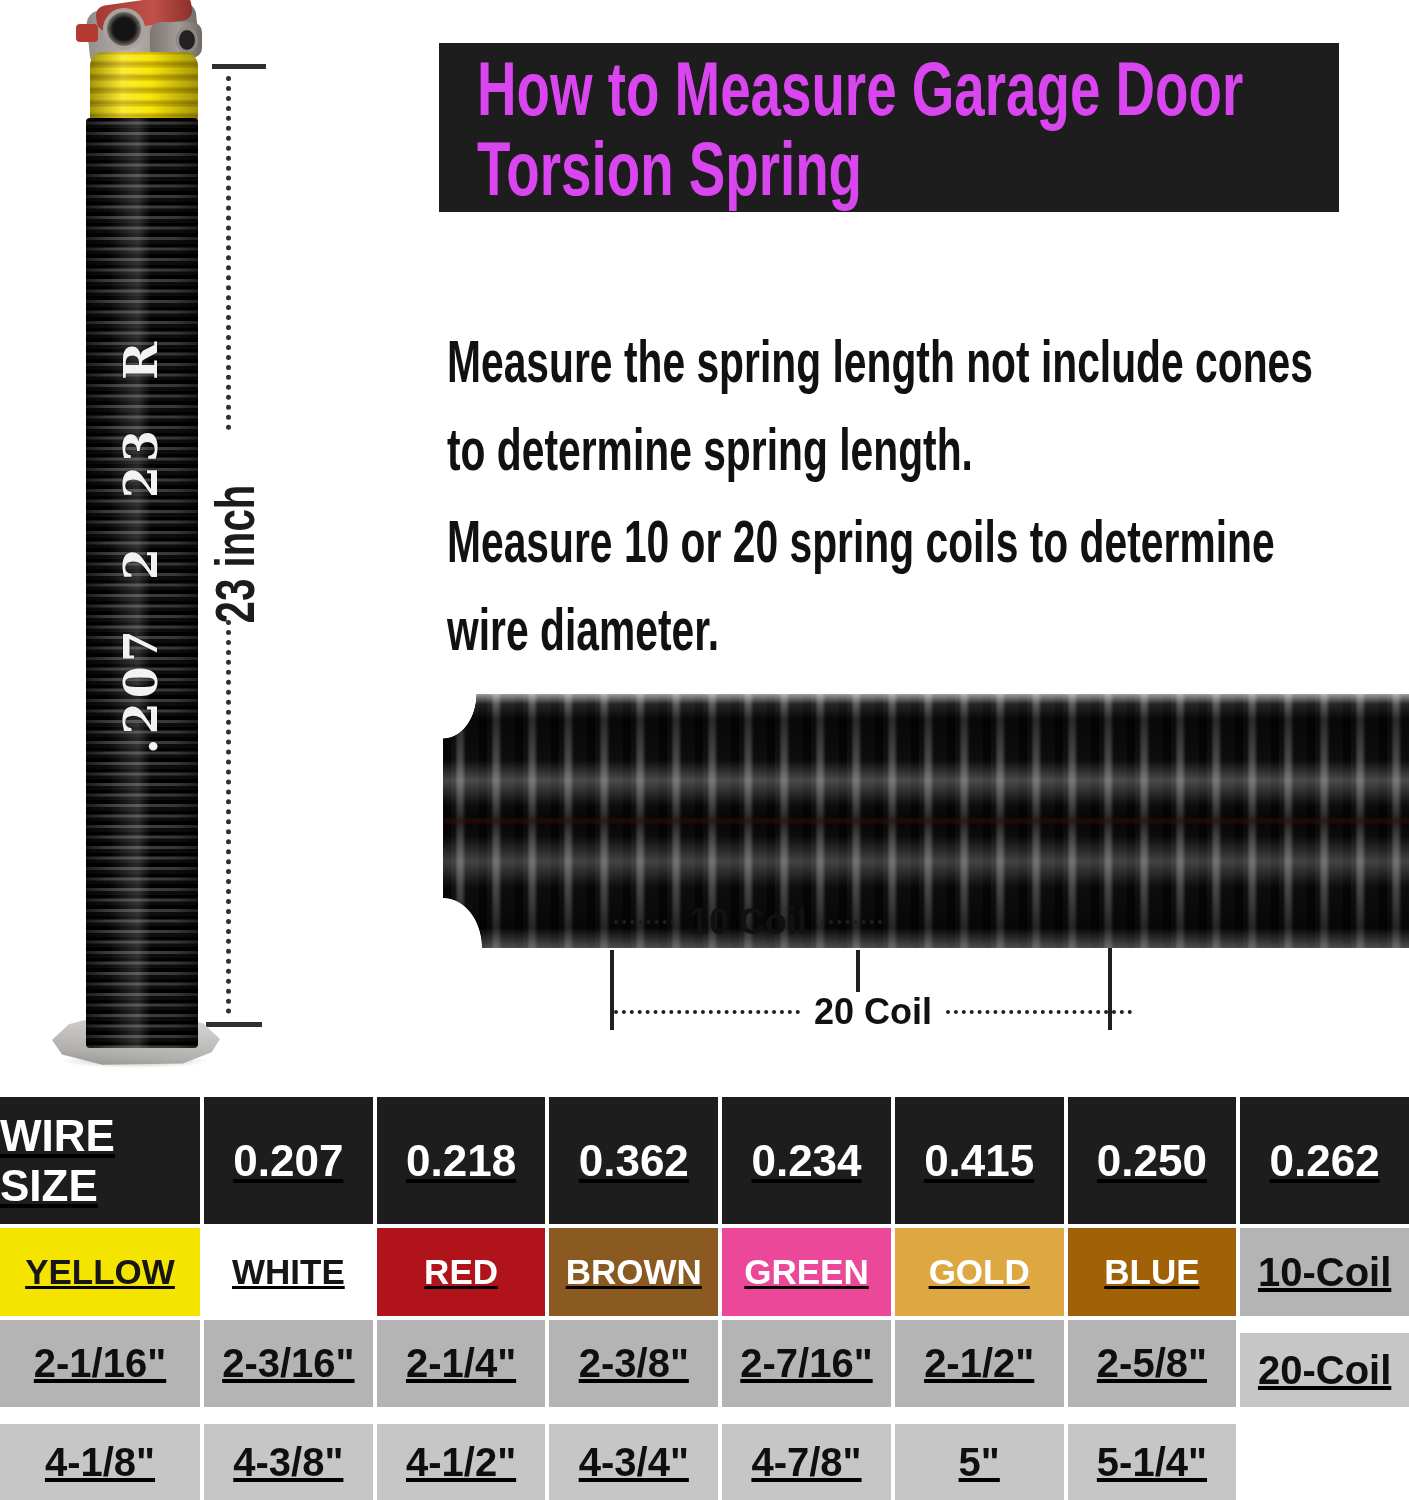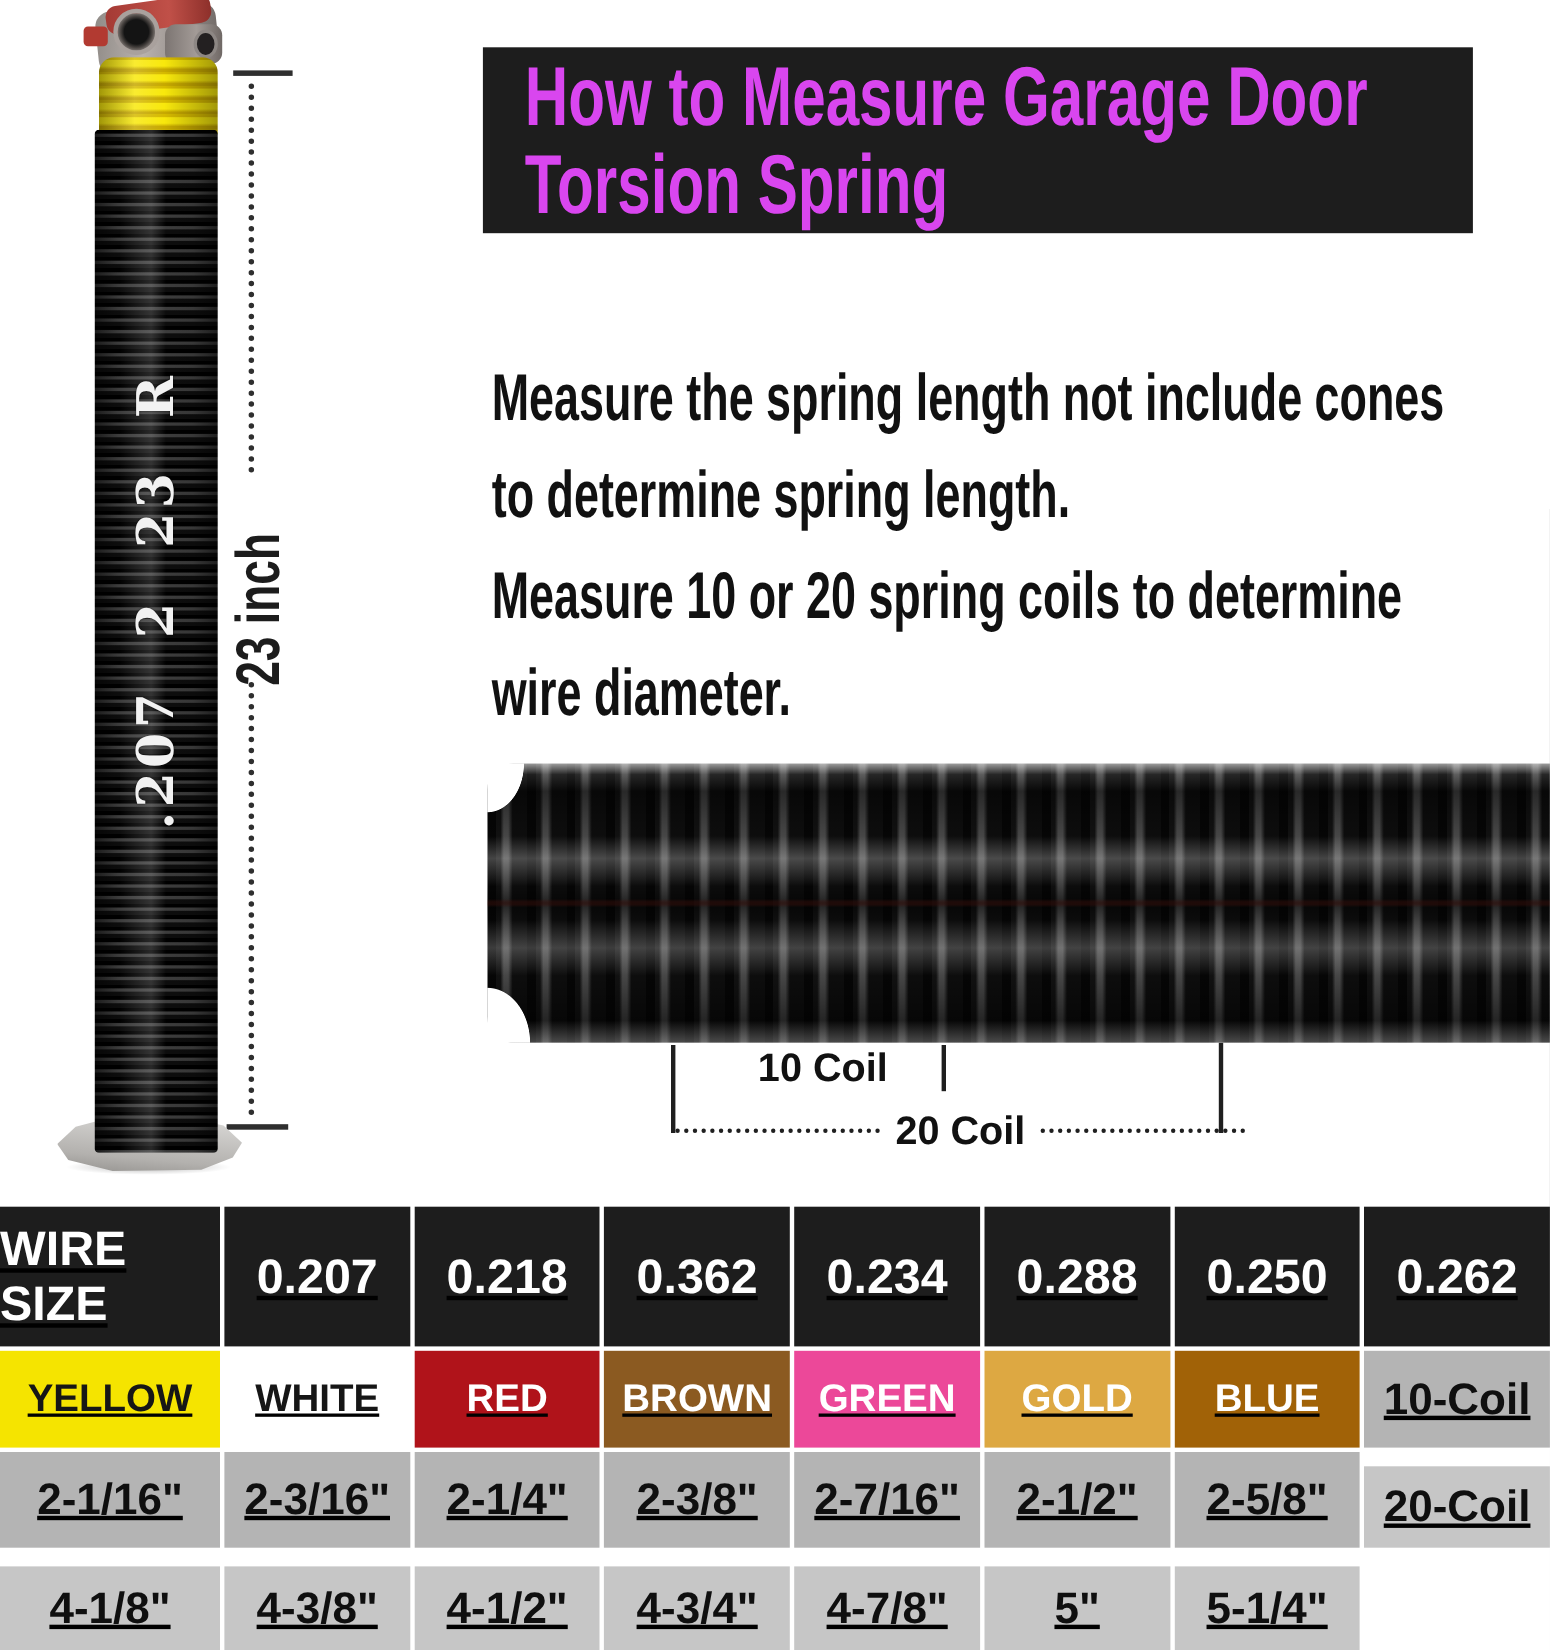--- a/index.html
+++ b/index.html
@@ -69,22 +69,22 @@
       linear-gradient(180deg,rgba(255,255,255,.6) 0%,rgba(255,255,255,.1) 4%,rgba(0,0,0,.45) 10%,rgba(0,0,0,.05) 26%,rgba(255,255,255,.25) 34%,rgba(0,0,0,.15) 44%,rgba(0,0,0,.55) 50%,rgba(0,0,0,.15) 56%,rgba(255,255,255,.22) 66%,rgba(0,0,0,.05) 76%,rgba(0,0,0,.5) 92%,rgba(150,150,150,.45) 100%),
       linear-gradient(180deg,rgba(0,0,0,0) 48.5%,rgba(130,35,25,.45) 49.6%,rgba(130,35,25,.45) 50.4%,rgba(0,0,0,0) 51.5%),
       repeating-linear-gradient(90deg,#060606 0 8px,#121212 8px 12px,#4a4a4a 15px 19px,#0e0e0e 23px 36px);}
 
   
   .tick-v{width:0;border-left:4px solid #1f1f1f;}
   .ctick-left{left:610px;top:950px;height:80px;}
   .ctick-mid{left:856px;top:950px;height:42px;}
   .ctick-right{left:1108px;top:948px;height:82px;}
   .coil-line{display:flex;align-items:center;height:44px;}
-  .coil10-line{left:614px;top:946px;width:268px;flex-direction:column;}
-  .coil20-line{left:614px;top:990px;width:518px;margin-top:16px;}
+  .coil10-line{left:614px;top:900px;width:268px;}
+  .coil20-line{left:614px;top:990px;width:518px;}
   .hdots{flex:1;height:0;border-top:4px dotted #1f1f1f;}
   .coil-label{font-weight:bold;font-size:36px;color:#111;padding:0 14px;white-space:nowrap;}
 
   
   .spec-table{left:0;top:1097px;width:1409px;height:403px;display:grid;
     grid-template-columns:200px repeat(7,1fr);grid-template-rows:127px 88px 87px 89px;
     gap:4px;background:#ffffff;text-decoration:underline;}
   .cell{display:flex;align-items:center;justify-content:center;font-weight:bold;}
   .r1{background:#1d1d1d;color:#fff;font-size:44px;}
   .rowhead-color{background:#2f2f2f;color:#fff;font-size:44px;}
@@ -145,21 +145,21 @@
     <div class="hdots"></div>
   </div>
 
   <div class="abs spec-table">
 
     <div class="cell r1">WIRE SIZE</div>
     <div class="cell r1">0.207</div>
     <div class="cell r1">0.218</div>
     <div class="cell r1">0.362</div>
     <div class="cell r1">0.234</div>
-    <div class="cell r1">0.288</div>
+    <div class="cell r1">0.415</div>
     <div class="cell r1">0.250</div>
     <div class="cell r1">0.262</div>
 
     <div class="cell r2" style="background:#F5E400;color:#161616">YELLOW</div>
     <div class="cell r2" style="background:#FFFFFF;color:#161616">WHITE</div>
     <div class="cell r2" style="background:#B0131A;color:#ffffff">RED</div>
     <div class="cell r2" style="background:#8B5A21;color:#ffffff">BROWN</div>
     <div class="cell r2" style="background:#ec4899;color:#ffffff">GREEN</div>
     <div class="cell r2" style="background:#DDA842;color:#ffffff">GOLD</div>
     <div class="cell r2" style="background:#a16207;color:#ffffff">BLUE</div>

